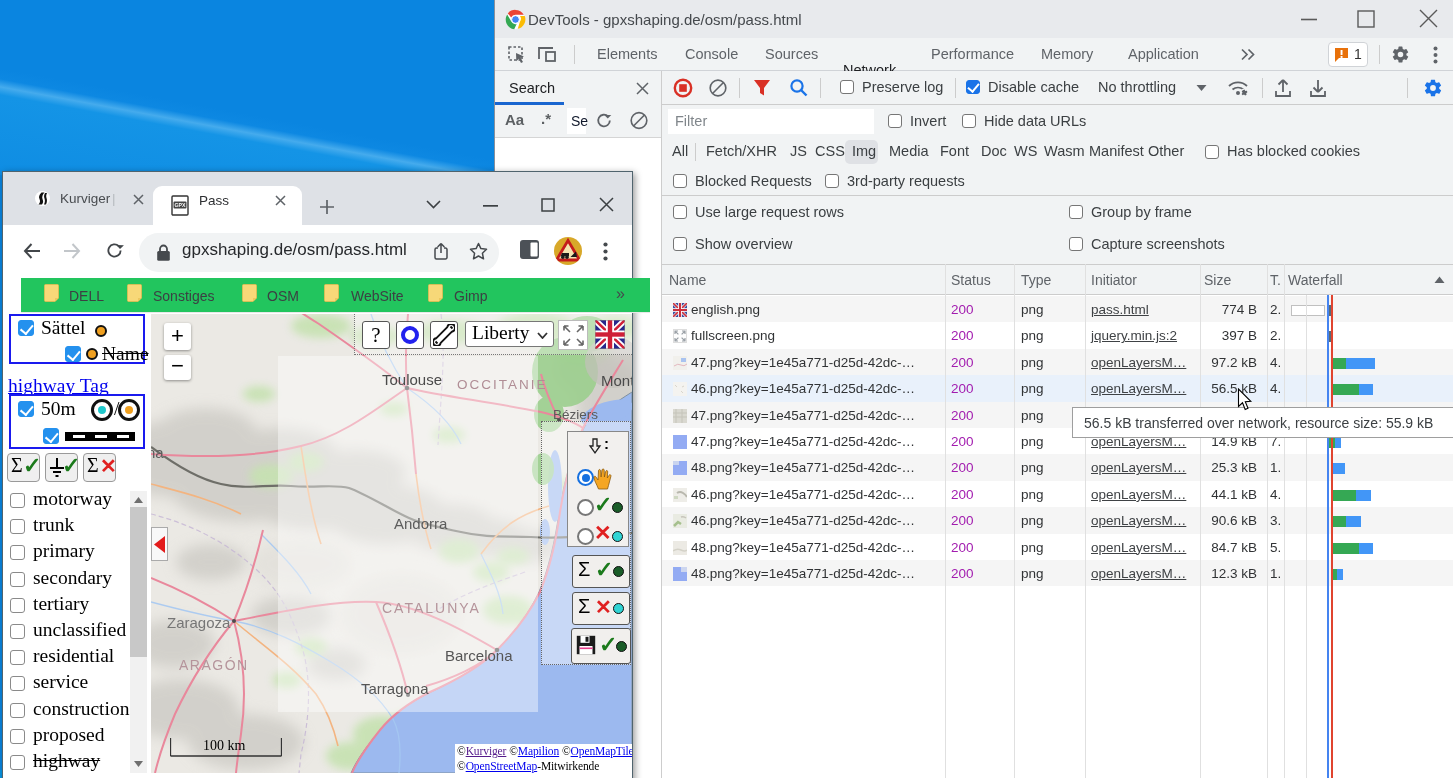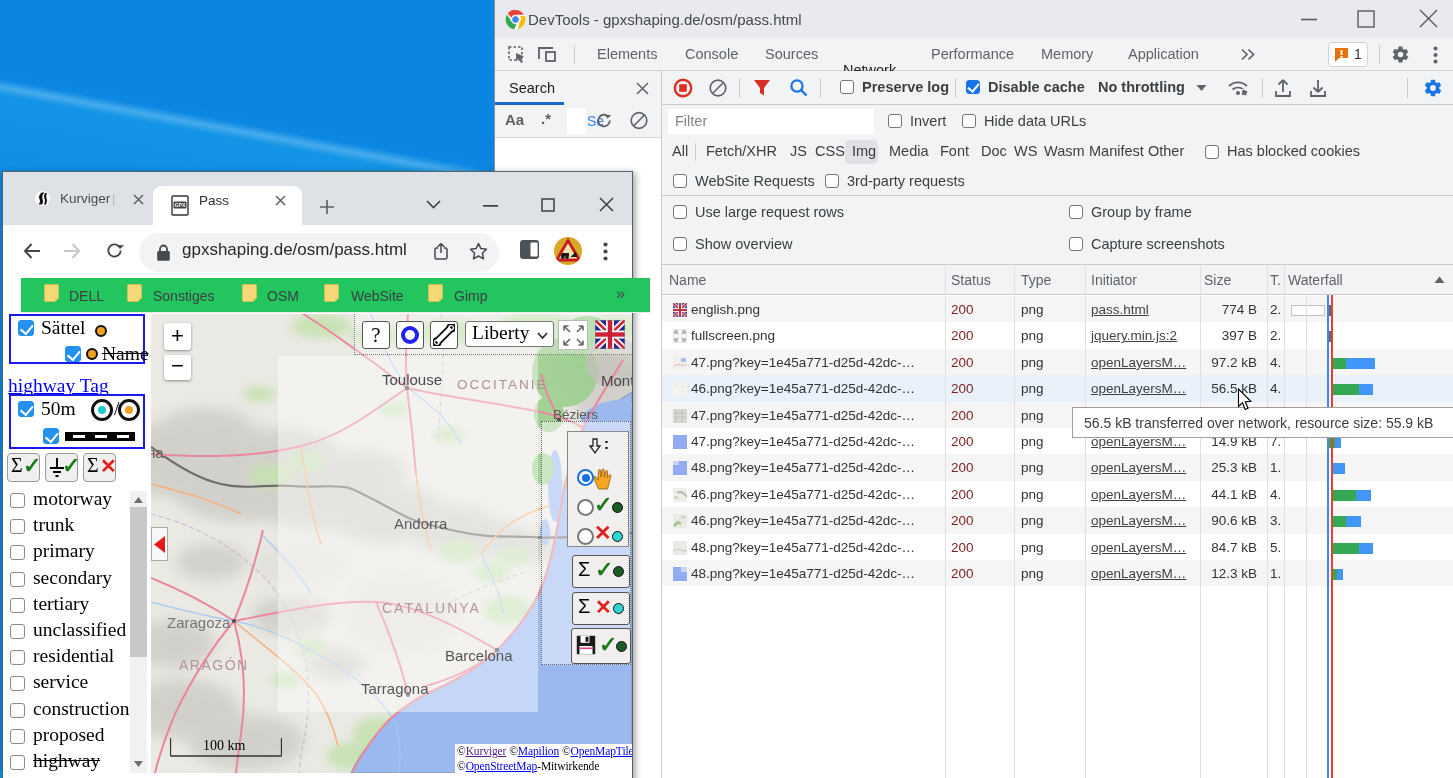--- a/index.html
+++ b/index.html
@@ -19,41 +19,41 @@
   .dt-tab.sel { color:#202124; border-bottom:2.5px solid #1a73e8;margin-top:16px; }
 
   
   #searchpane { left:0; top:71px; width:166px; height:707px; background:#fff; }
   #sp-row1 { left:0; top:0; width:166px; height:34px; background:#f1f3f4; }
   #sp-row2 { left:0; top:34px; width:166px; height:33px; background:#f1f3f4; border-bottom:1px solid #d5d5d5;}
   #vsep { left:166px; top:71px; width:1px; height:707px; background:#cdcdcd; }
 
   
   #netpanel { left:167px; top:71px; width:792px; height:707px; background:#f1f3f4; }
-  #net-toolbar { left:0; top:0; width:792px; height:34px; border-bottom:1px solid #ccc;font-weight:bold; }
+  #net-toolbar { left:0; top:0; width:792px; height:34px; border-bottom:1px solid #ccc; }
   #net-filter  { left:0; top:34px; width:792px; height:33px; }
   #net-chips   { left:0; top:67px; width:792px; height:30px; }
   #net-blocked { left:0; top:97px; width:792px; height:28px; border-bottom:1px solid #ccc; }
   #net-opts1   { left:0; top:125px; width:792px; height:32px; }
   #net-opts2   { left:0; top:157px; width:792px; height:32px; }
   #net-table   { left:0; top:193px; width:792px; height:514px; background:#fff; }
 
   .cb { position:absolute; width:14px; height:14px; border:1.5px solid #767676; border-radius:3px; background:#fff; }
   .cb.chk { background:#1a73e8; border-color:#1a73e8; }
   .cb.chk::after{ content:""; position:absolute; left:3px; top:0px; width:5px; height:9px;
                   border:solid #fff; border-width:0 2px 2px 0; transform:rotate(40deg); }
   .cblabel { position:absolute; font-size:14.5px; color:#3c4043; }
   .colsep { position:absolute; width:1px; background:#e0e0e0; top:0; height:514px; }
   .hdrtext { position:absolute; top:7px; font-size:14px; color:#5f6368; }
   .row { position:absolute; left:0; width:792px; height:26.4px; }
   .row.odd { background:#f5f5f5; }
   .row.hov { background:#e9f1fb; }
   .rname { position:absolute; left:29px; top:6px; font-size:13.5px; color:#313335; white-space:nowrap; }
   .rico { position:absolute; left:11px; top:7px; width:14px; height:14px; }
-  .rstat { position:absolute; left:289px; top:6px; font-size:13.5px; color:#7f1d1d; }
+  .rstat { position:absolute; left:289px; top:6px; font-size:13.5px; color:#a21caf; }
   .rtype { position:absolute; left:359px; top:6px; font-size:13.5px; color:#313335; }
   .rinit { position:absolute; left:429px; top:6px; font-size:13.5px; color:#3f4245; text-decoration:underline; }
   .rsize { position:absolute; left:470px; width:125px; top:6px; font-size:13.5px; color:#313335; text-align:right; }
   .rtime { position:absolute; left:608px; top:6px; font-size:13.5px; color:#313335; }
   .wbar { position:absolute; top:9px; height:11px; }
 
   
   #browser { left:2px; top:171px; width:631px; height:765px; background:#fff;
              border:1.5px solid #50646e; box-shadow:2px 2px 7px rgba(0,0,0,.4); }
   #tabbar { left:0; top:0; width:629px; height:53px; background:#dee1e6; }
@@ -138,21 +138,21 @@
       <span class="abs" style="left:14px;top:9px;font-size:14.5px;color:#202124">Search</span>
       <div class="abs" style="left:0;top:31px;width:69px;height:3px;background:#1a66d0"></div>
       <svg class="abs" style="left:141px;top:11px" width="13" height="13" viewBox="0 0 13 13">
           <path d="M1 1 L12 12 M12 1 L1 12" stroke="#5f6368" stroke-width="1.5"></path>
         </svg>
     </div>
     <div class="abs" id="sp-row2">
       <span class="abs" style="left:10px;top:6px;font-size:15px;font-weight:bold;color:#5c6063">Aa</span>
       <span class="abs" style="left:46px;top:5px;font-size:15px;font-weight:bold;color:#5c6063">.*</span>
       <div class="abs" style="left:72px;top:3px;width:19px;height:26px;background:#fff">
-        <span class="abs" style="left:20px;top:5px;font-size:14px;color:#3b82f6">Se</span>
+        <span class="abs" style="left:4px;top:5px;font-size:14px;color:#0f172a">Se</span>
       </div>
       <svg class="abs" style="left:99px;top:5px" width="20" height="21" viewBox="0 0 24 24">
           <path fill="none" stroke="#5f6368" stroke-width="2.2" d="M19 12a7 7 0 1 1-2.1-5"></path>
           <path fill="#5f6368" d="M19.5 2.5 l0 6 -6 0 z" transform="rotate(45 16.5 5.5)"></path>
         </svg>
       <svg class="abs" style="left:134px;top:5px" width="20" height="21" viewBox="0 0 22 22">
           <circle cx="11" cy="11" r="8.6" fill="none" stroke="#5f6368" stroke-width="1.8"></circle>
           <path d="M5 17 L17 5" stroke="#5f6368" stroke-width="1.8"></path>
         </svg>
     </div>
@@ -228,21 +228,21 @@
       <span class="cblabel" style="left:319px;top:5px">Doc</span>
       <span class="cblabel" style="left:352px;top:5px">WS</span>
       <span class="cblabel" style="left:382px;top:5px">Wasm</span>
       <span class="cblabel" style="left:427px;top:5px">Manifest</span>
       <span class="cblabel" style="left:486px;top:5px">Other</span>
       <div class="cb" style="left:543px;top:7px"></div>
       <span class="cblabel" style="left:565px;top:5px">Has blocked cookies</span>
     </div>
     <div class="abs" id="net-blocked">
       <div class="cb" style="left:11px;top:6px"></div>
-      <span class="cblabel" style="left:33px;top:5px">WebSite Requests</span>
+      <span class="cblabel" style="left:33px;top:5px">Blocked Requests</span>
       <div class="cb" style="left:163px;top:6px"></div>
       <span class="cblabel" style="left:185px;top:5px">3rd-party requests</span>
     </div>
     <div class="abs" id="net-opts1">
       <div class="cb" style="left:11px;top:9px"></div>
       <span class="cblabel" style="left:33px;top:8px">Use large request rows</span>
       <div class="cb" style="left:407px;top:9px"></div>
       <span class="cblabel" style="left:429px;top:8px">Group by frame</span>
     </div>
     <div class="abs" id="net-opts2">

